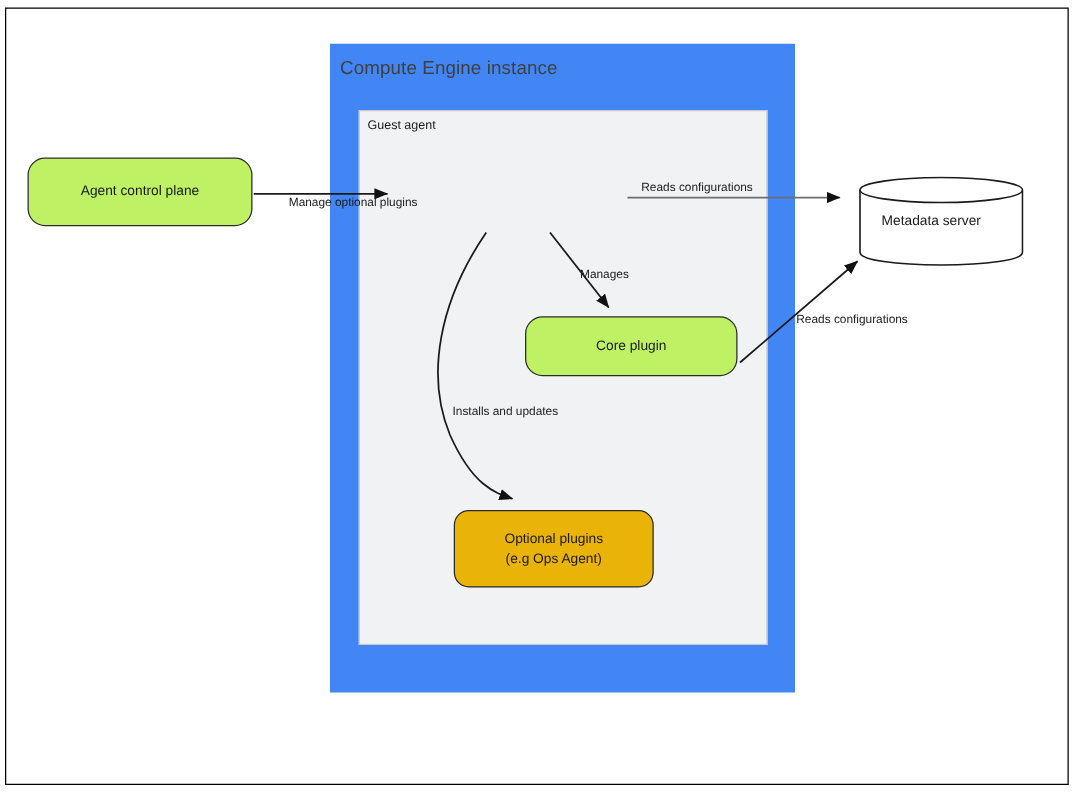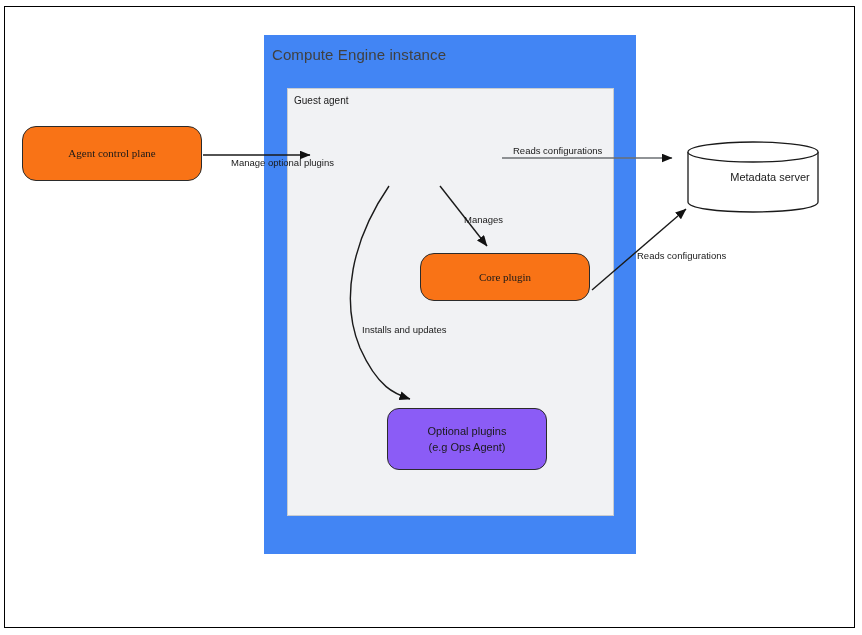--- a/index.html
+++ b/index.html
@@ -72,22 +72,22 @@
     border-radius: 14px;
     display: flex;
     flex-direction: column;
     align-items: center;
     justify-content: center;
     text-align: center;
     font-size: 11px;
     color: #1a1a1a;
     line-height: 1.5;
   }
-  .node.blue { background: #f97316; font-family: Liberation Serif, serif; }
-  .node.yellow { background: #8b5cf6; margin-left: 24px; }
+  .node.blue { background: #bef264; }
+  .node.yellow { background: #eab308; }
 
   #node-acp   { left: 22px;  top: 126px; width: 180px; height: 55px; }
   #node-gam   { left: 323px; top: 119px; width: 178px; height: 66px; }
   #node-core  { left: 420px; top: 253px; width: 170px; height: 48px; }
   #node-opt   { left: 363px; top: 408px; width: 160px; height: 62px; border-radius: 12px; }
 
   
   #node-meta {
     position: absolute;
     left: 687px;
@@ -97,21 +97,20 @@
   }
   #node-meta svg { display: block; }
   #meta-label {
     position: absolute;
     left: 0;
     top: 30px;
     width: 116px;
     text-align: center;
     font-size: 11px;
     color: #1a1a1a;
-    padding-left: 25px;
   }
 
   
   #edges {
     position: absolute;
     left: 0; top: 0;
     width: 862px;
     height: 635px;
     pointer-events: none;
   }

